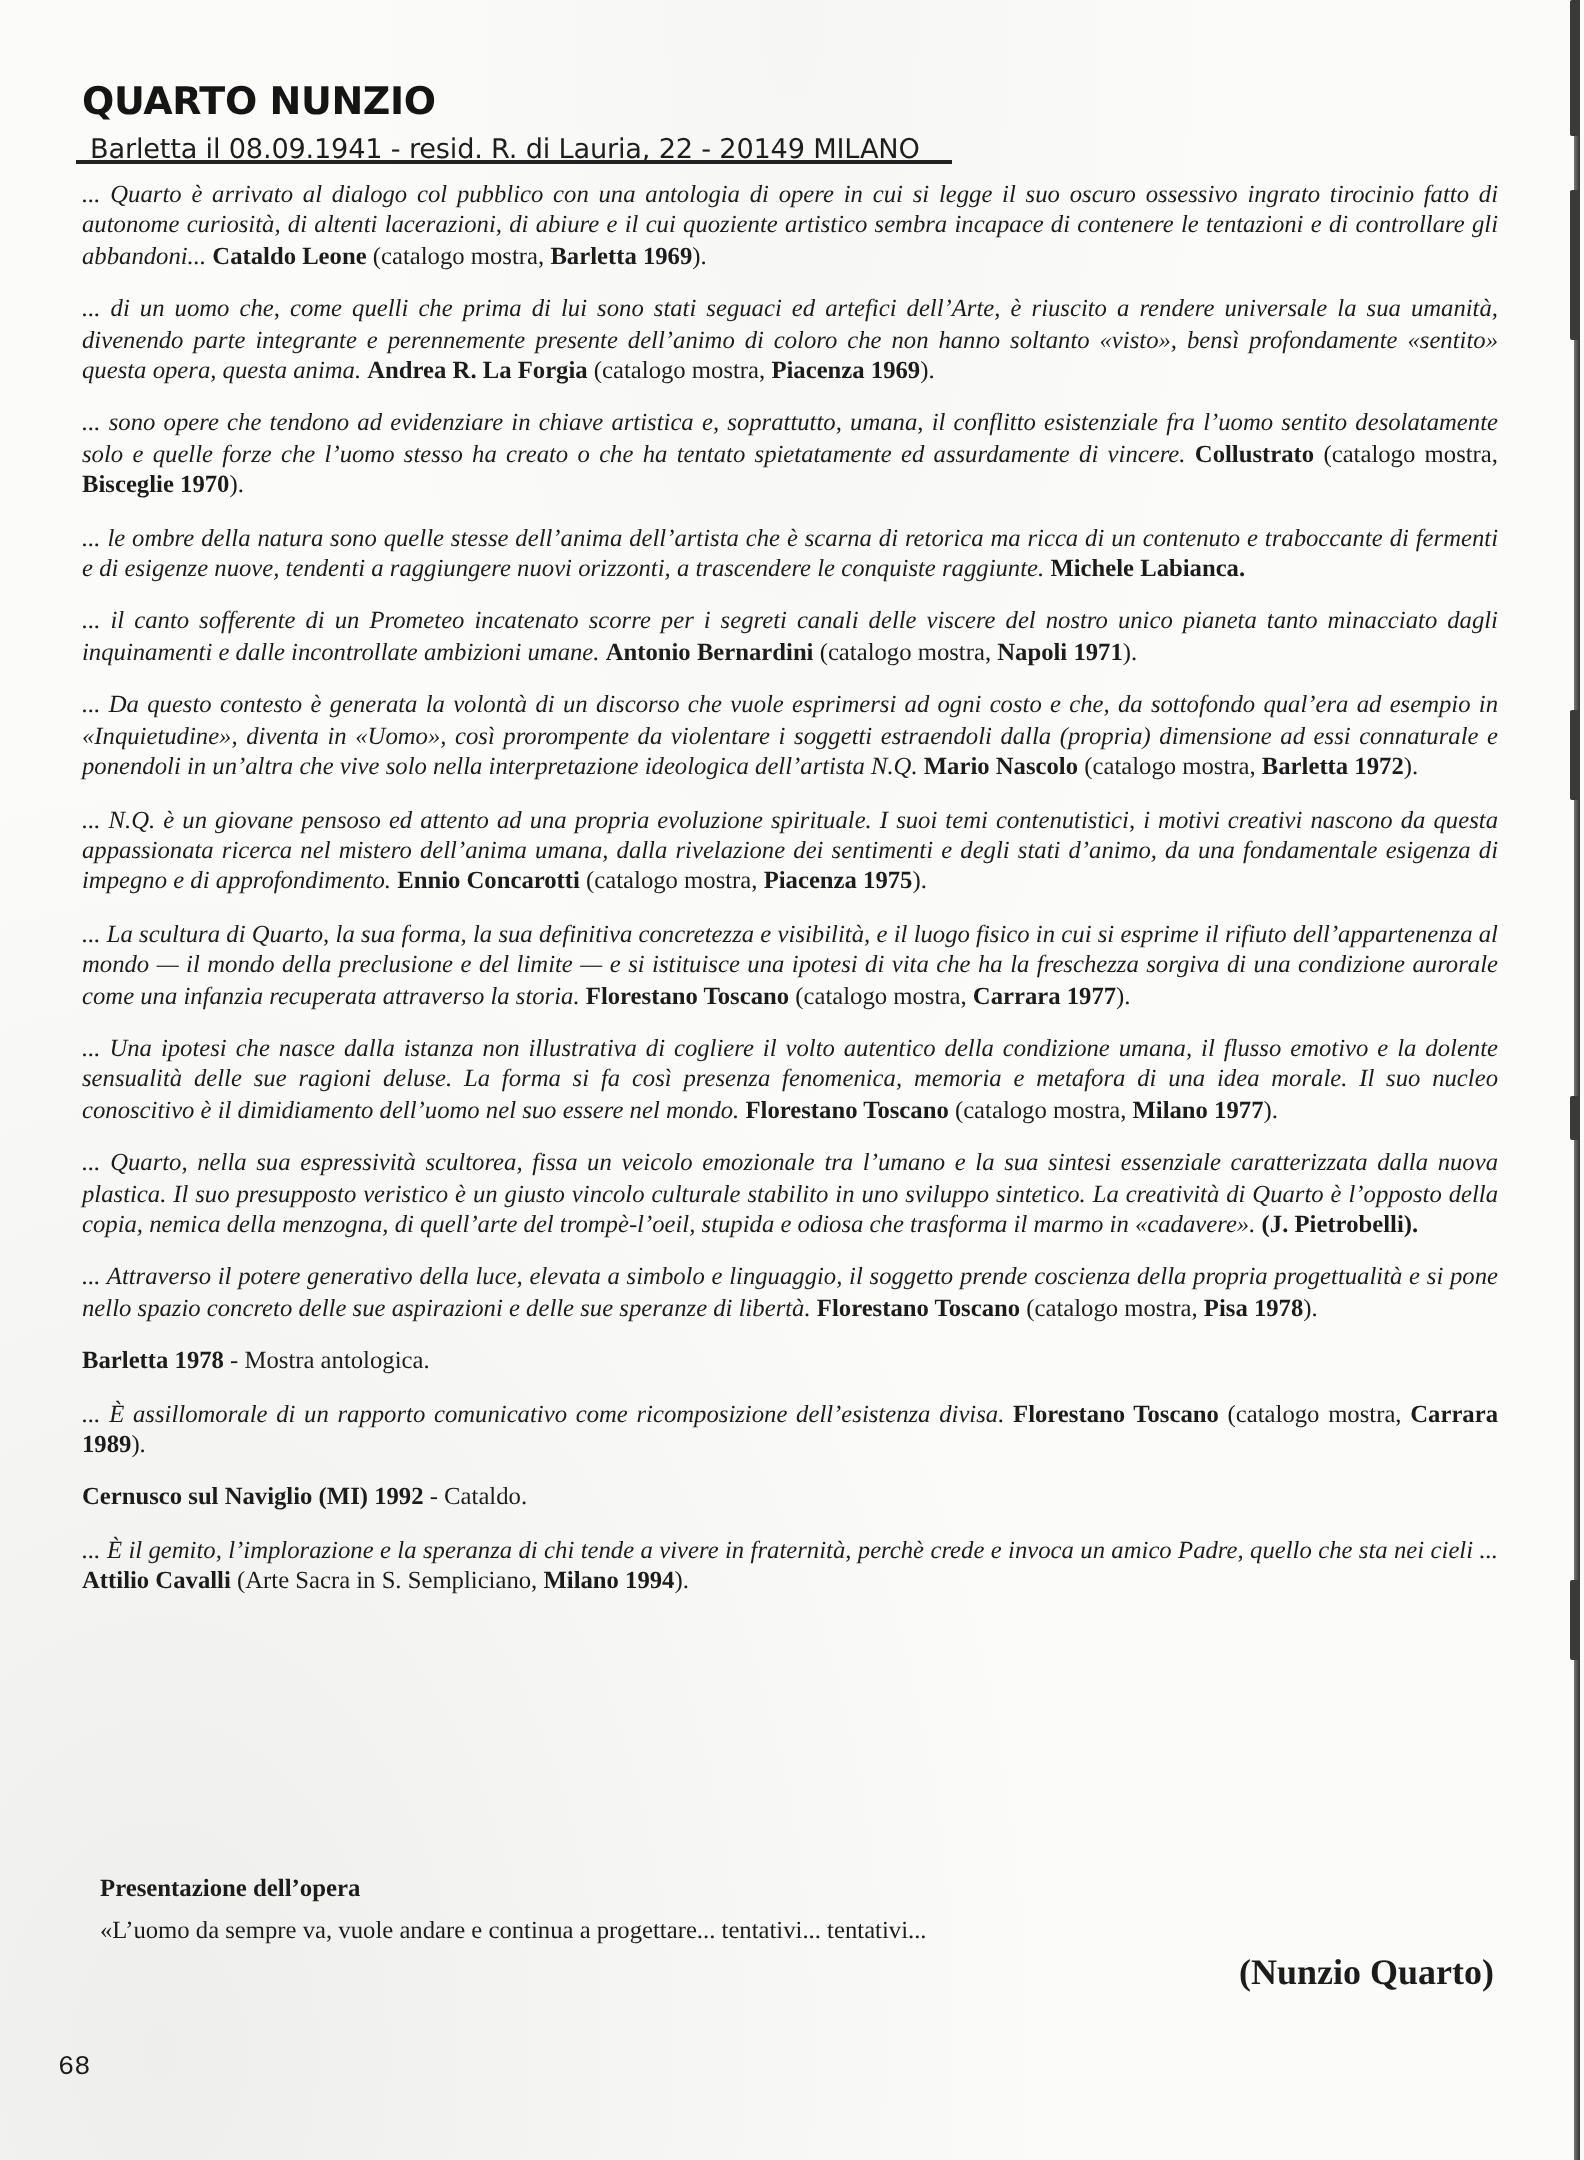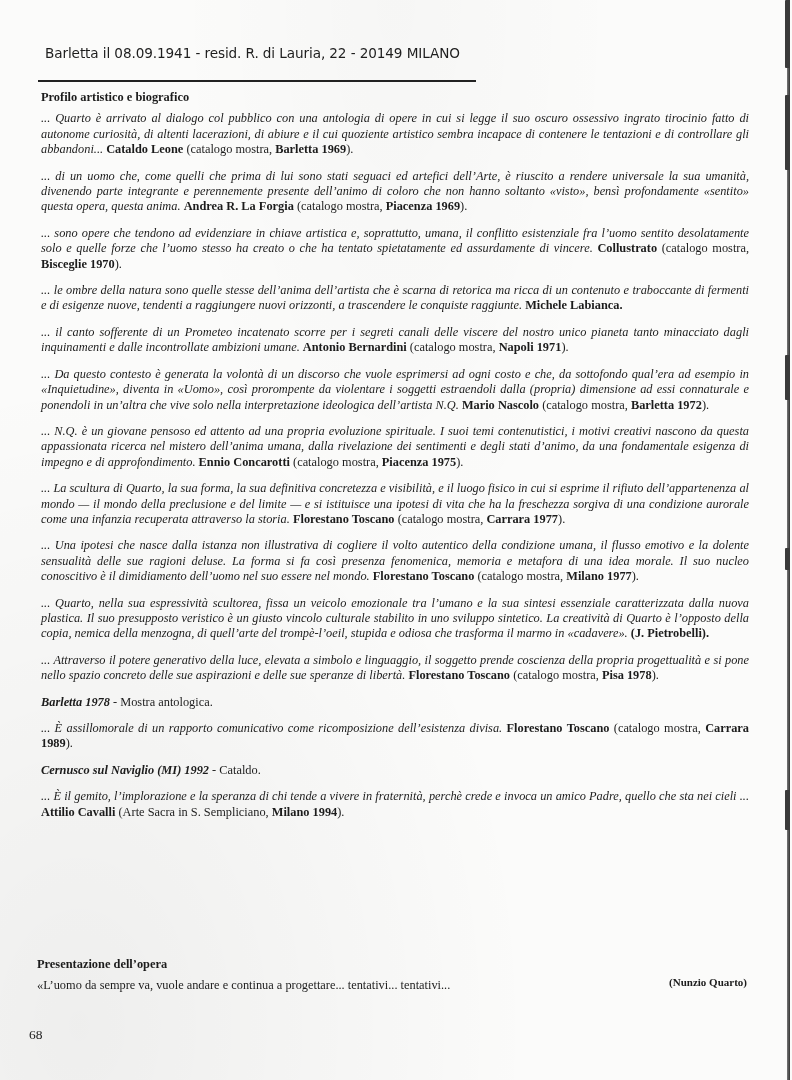--- a/index.html
+++ b/index.html
@@ -43,50 +43,50 @@
     }
     .section-heading {
       font-weight: bold; font-size: 12.4px; margin: 0 0 6px 0;
     }
     .para { margin: 0 0 11px 0; text-align: justify; text-align-last: left; }
     .quote { font-style: italic; }
     .author { font-weight: bold; font-style: normal; }
     .src { font-style: normal; }
     .srcbold { font-weight: bold; font-style: normal; }
     .event { margin: 0 0 11px 0; }
-    .event b { font-weight: bold; font-style: italic; }
+    .event b { font-weight: bold; }
     .presentation {
-      position: absolute; left: 37px; top: 937px; width: 712px; font-size: 12.35px; line-height: 15.4px; margin-top: 20px;
+      position: absolute; left: 50px; top: 937px; width: 712px; font-size: 12.35px; line-height: 15.4px;
     }
     .presentation .section-heading { margin-bottom: 6px; }
     .signature {
-      position: absolute; right: 45px; top: 976px; font-weight: bold; font-size: 11px;
+      position: absolute; right: 45px; top: 976px; font-weight: bold; font-size: 18px;
     }
     .page-number {
-      position: absolute; left: 29px; top: 1027px; font-size: 13.5px;
+      position: absolute; left: 29px; top: 1027px; font-size: 13.5px; font-family: Liberation Mono, monospace;
     }
   </style>
 </head>
 <body>
 
 <div class="page-shade"></div>
 <div class="binding-edge"></div>
 <div class="binding-mark" style="top:0;height:68px"></div>
 <div class="binding-mark" style="top:95px;height:75px"></div>
 <div class="binding-mark" style="top:355px;height:45px"></div>
 <div class="binding-mark" style="top:548px;height:22px"></div>
 <div class="binding-mark" style="top:790px;height:40px"></div>
 
 <div class="header">
+  <h1 class="title">QUARTO NUNZIO</h1>
   <p class="subtitle">Barletta il 08.09.1941 - resid. R. di Lauria, 22 - 20149 MILANO</p>
 </div>
 <div class="rule"></div>
 
 <div class="content">
-  <div class="section-heading">Profilo artistico e biografico</div>
   <div id="quotes-list">
       <p class="para"><span class="quote">... Quarto è arrivato al dialogo col pubblico con una antologia di opere in cui si legge il suo oscuro ossessivo ingrato tirocinio fatto di autonome curiosità, di altenti lacerazioni, di abiure e il cui quoziente artistico sembra incapace di contenere le tentazioni e di controllare gli abbandoni...</span> <span class="author">Cataldo Leone</span> <span class="src">(catalogo mostra, </span><span class="srcbold">Barletta 1969</span><span class="src">).</span></p>
       <p class="para"><span class="quote">... di un uomo che, come quelli che prima di lui sono stati seguaci ed artefici dell’Arte, è riuscito a rendere universale la sua umanità, divenendo parte integrante e perennemente presente dell’animo di coloro che non hanno soltanto «visto», bensì profondamente «sentito» questa opera, questa anima.</span> <span class="author">Andrea R. La Forgia</span> <span class="src">(catalogo mostra, </span><span class="srcbold">Piacenza 1969</span><span class="src">).</span></p>
       <p class="para"><span class="quote">... sono opere che tendono ad evidenziare in chiave artistica e, soprattutto, umana, il conflitto esistenziale fra l’uomo sentito desolatamente solo e quelle forze che l’uomo stesso ha creato o che ha tentato spietatamente ed assurdamente di vincere.</span> <span class="author">Collustrato</span> <span class="src">(catalogo mostra, </span><span class="srcbold">Bisceglie 1970</span><span class="src">).</span></p>
       <p class="para"><span class="quote">... le ombre della natura sono quelle stesse dell’anima dell’artista che è scarna di retorica ma ricca di un contenuto e traboccante di fermenti e di esigenze nuove, tendenti a raggiungere nuovi orizzonti, a trascendere le conquiste raggiunte.</span> <span class="author">Michele Labianca.</span> <span class="src"></span><span class="srcbold"></span><span class="src"></span></p>
       <p class="para"><span class="quote">... il canto sofferente di un Prometeo incatenato scorre per i segreti canali delle viscere del nostro unico pianeta tanto minacciato dagli inquinamenti e dalle incontrollate ambizioni umane.</span> <span class="author">Antonio Bernardini</span> <span class="src">(catalogo mostra, </span><span class="srcbold">Napoli 1971</span><span class="src">).</span></p>
       <p class="para"><span class="quote">... Da questo contesto è generata la volontà di un discorso che vuole esprimersi ad ogni costo e che, da sottofondo qual’era ad esempio in «Inquietudine», diventa in «Uomo», così prorompente da violentare i soggetti estraendoli dalla (propria) dimensione ad essi connaturale e ponendoli in un’altra che vive solo nella interpretazione ideologica dell’artista N.Q.</span> <span class="author">Mario Nascolo</span> <span class="src">(catalogo mostra, </span><span class="srcbold">Barletta 1972</span><span class="src">).</span></p>
       <p class="para"><span class="quote">... N.Q. è un giovane pensoso ed attento ad una propria evoluzione spirituale. I suoi temi contenutistici, i motivi creativi nascono da questa appassionata ricerca nel mistero dell’anima umana, dalla rivelazione dei sentimenti e degli stati d’animo, da una fondamentale esigenza di impegno e di approfondimento.</span> <span class="author">Ennio Concarotti</span> <span class="src">(catalogo mostra, </span><span class="srcbold">Piacenza 1975</span><span class="src">).</span></p>
       <p class="para"><span class="quote">... La scultura di Quarto, la sua forma, la sua definitiva concretezza e visibilità, e il luogo fisico in cui si esprime il rifiuto dell’appartenenza al mondo — il mondo della preclusione e del limite — e si istituisce una ipotesi di vita che ha la freschezza sorgiva di una condizione aurorale come una infanzia recuperata attraverso la storia.</span> <span class="author">Florestano Toscano</span> <span class="src">(catalogo mostra, </span><span class="srcbold">Carrara 1977</span><span class="src">).</span></p>
       <p class="para"><span class="quote">... Una ipotesi che nasce dalla istanza non illustrativa di cogliere il volto autentico della condizione umana, il flusso emotivo e la dolente sensualità delle sue ragioni deluse. La forma si fa così presenza fenomenica, memoria e metafora di una idea morale. Il suo nucleo conoscitivo è il dimidiamento dell’uomo nel suo essere nel mondo.</span> <span class="author">Florestano Toscano</span> <span class="src">(catalogo mostra, </span><span class="srcbold">Milano 1977</span><span class="src">).</span></p>

